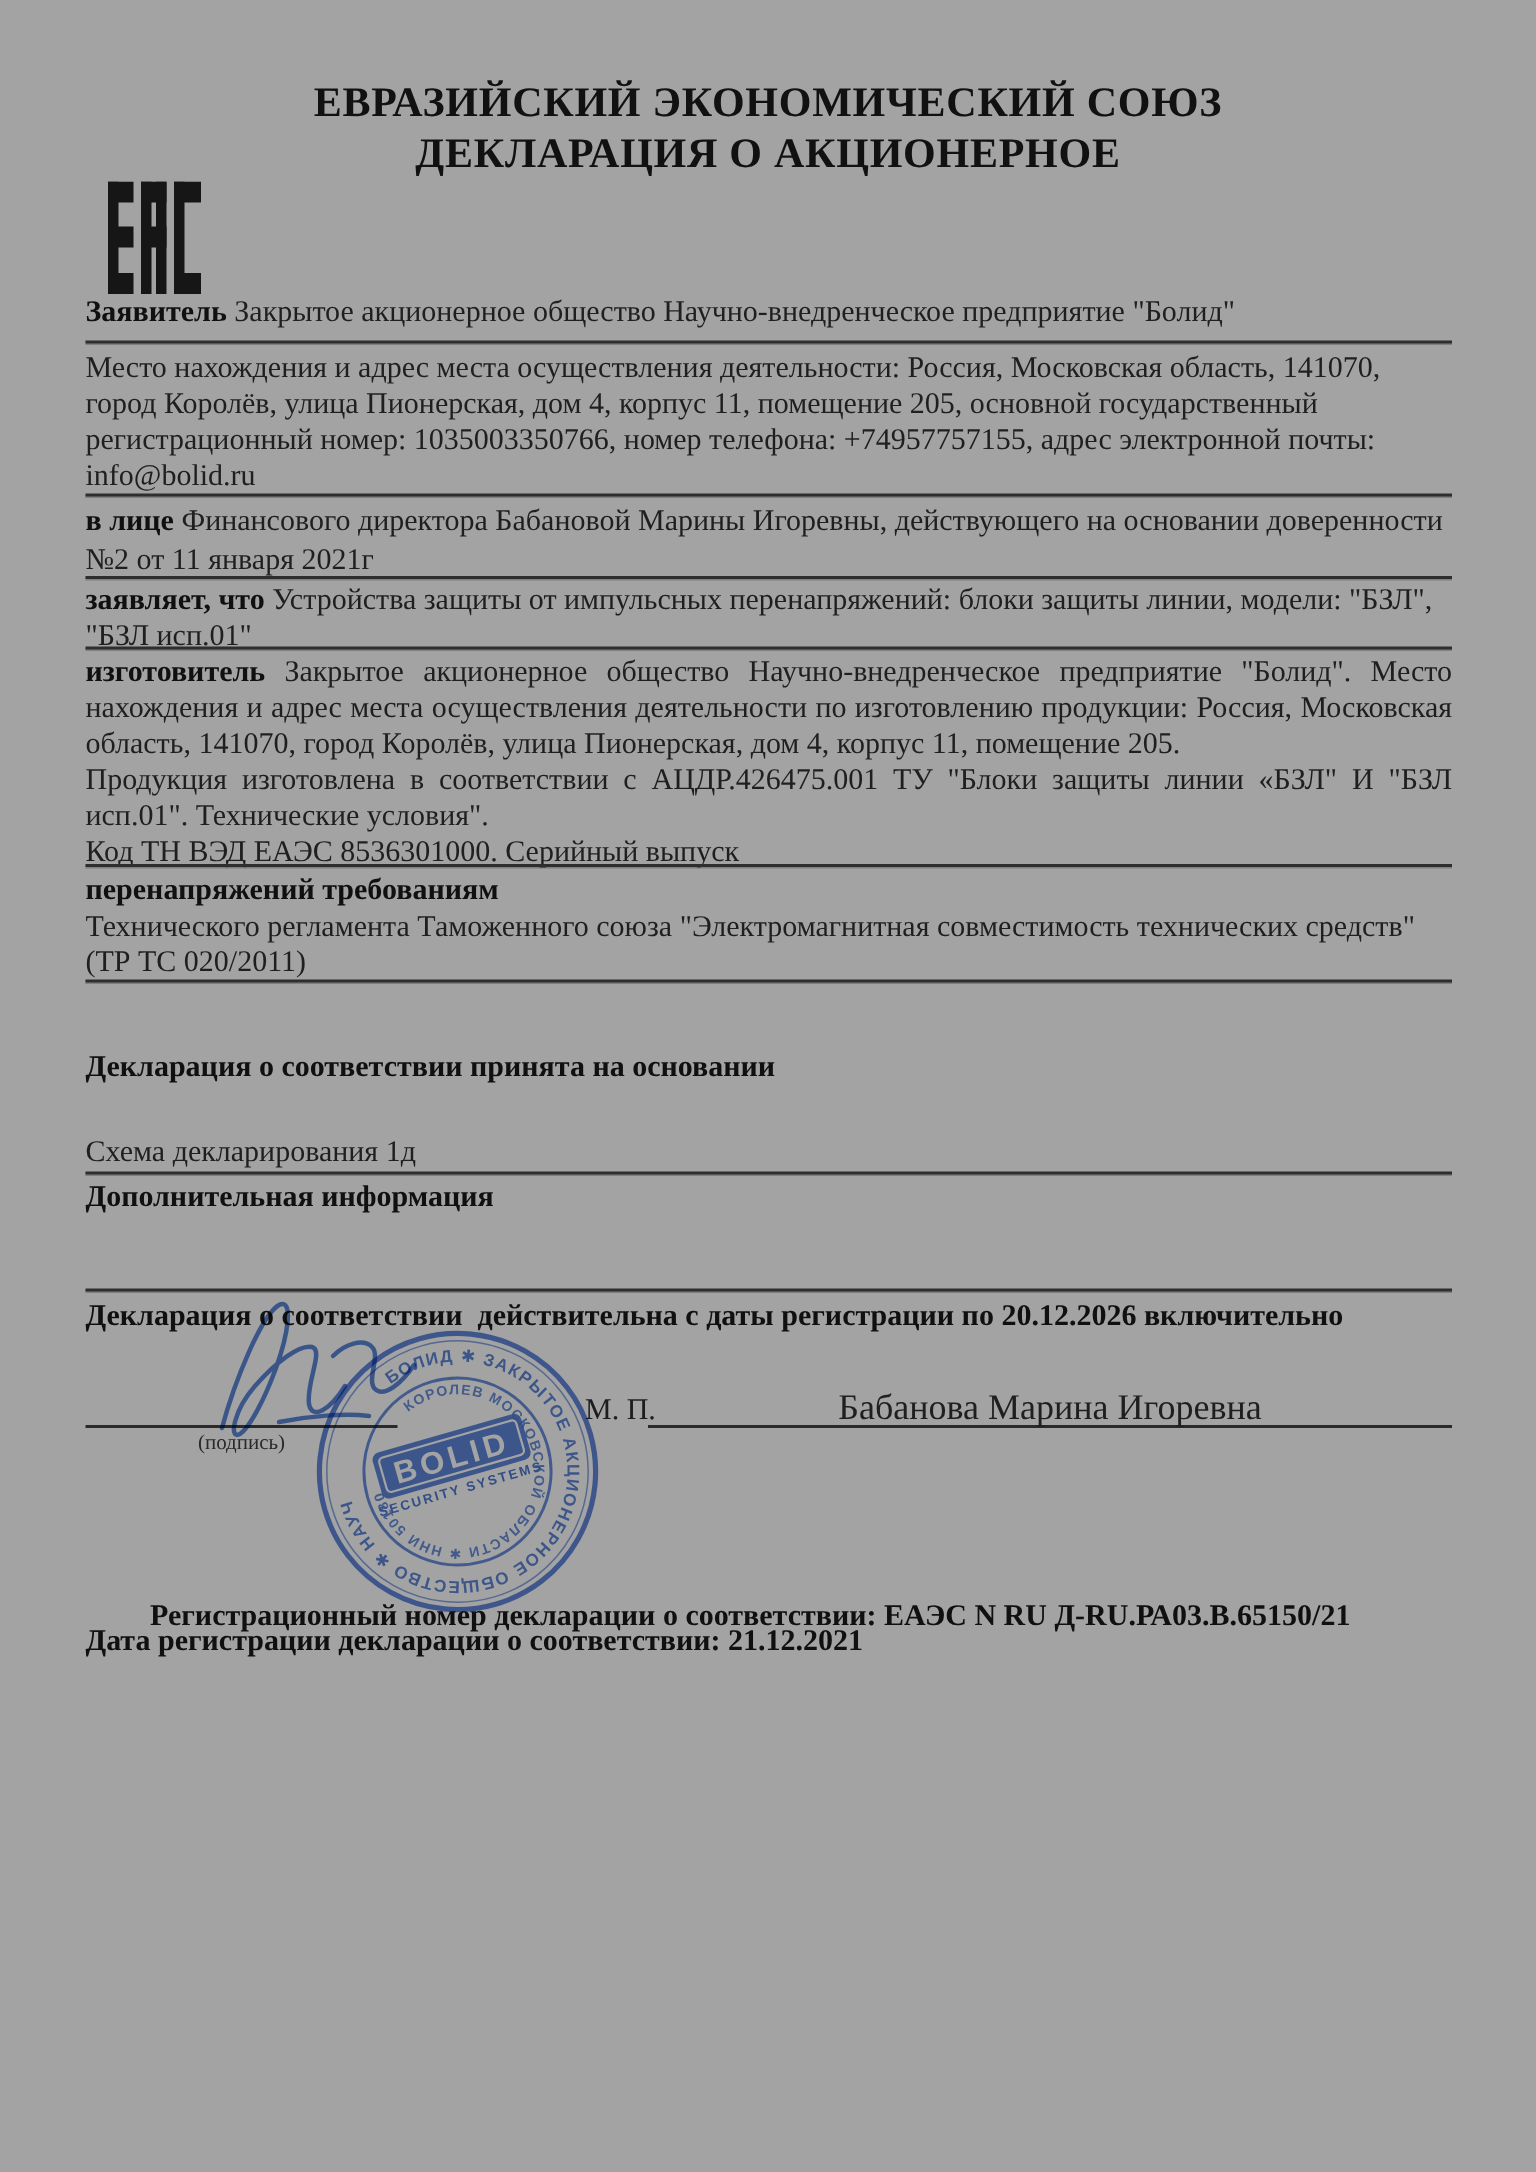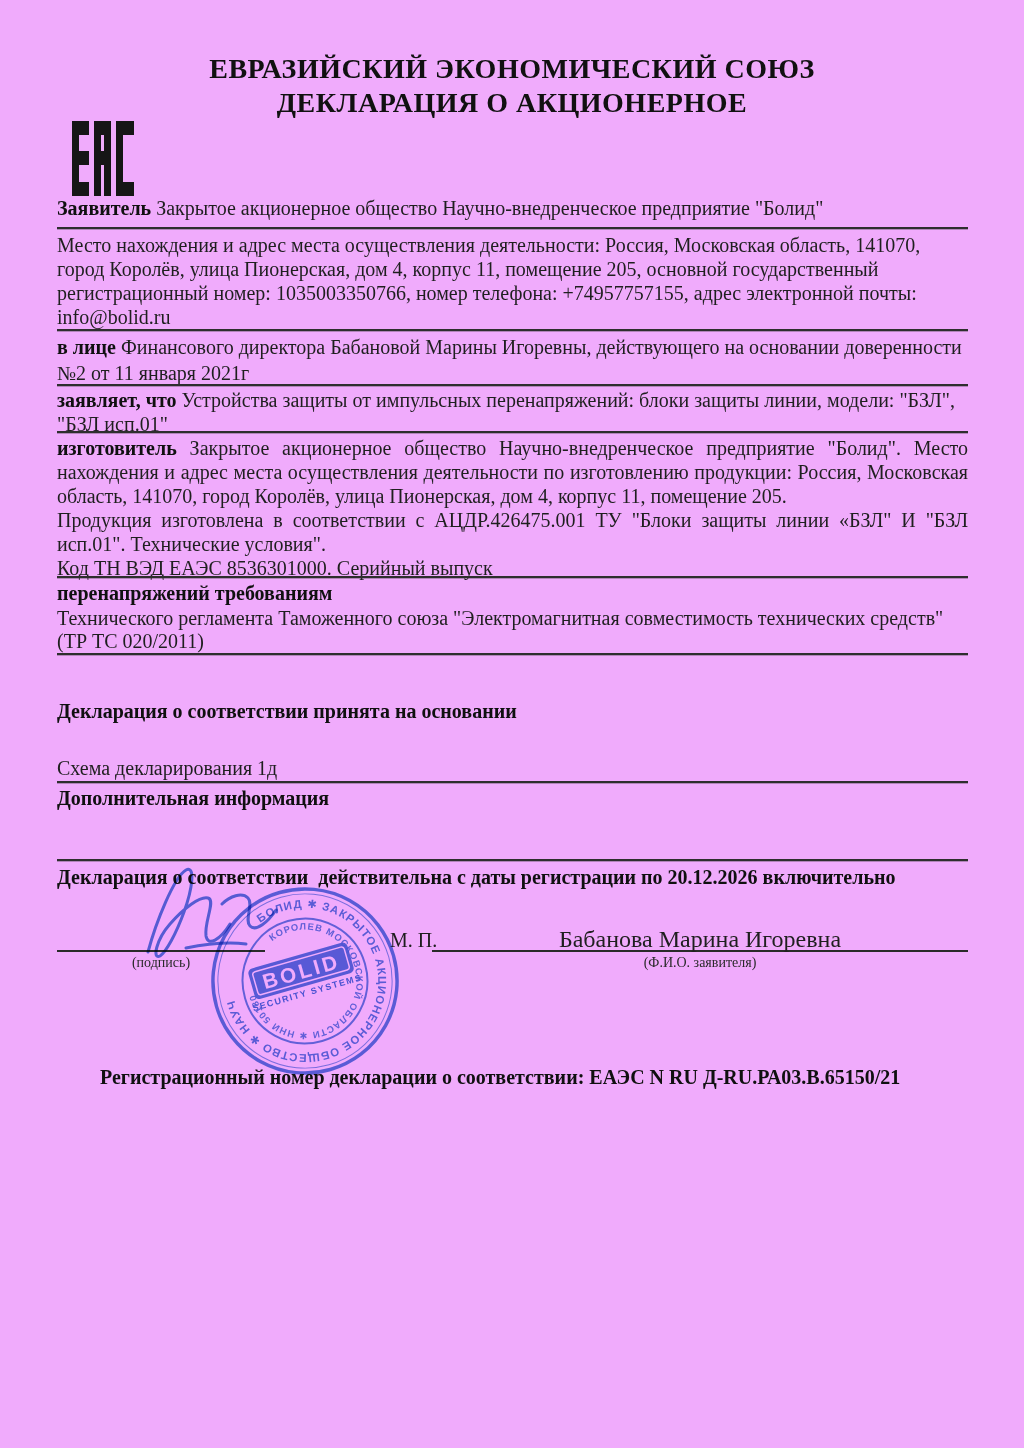--- a/index.html
+++ b/index.html
@@ -1,18 +1,18 @@
 <!DOCTYPE html>
 <html><head>
 <meta charset="utf-8">
 <style>
   html,body{margin:0;padding:0;background:#e9e9e9;}
   .page{
     position:relative;width:1024px;height:1448px;margin:0 auto;
-    background:#f0abfc;overflow:hidden;
+    background:#a3a3a3;overflow:hidden;
     font-family:"Liberation Serif","DejaVu Serif",serif;
     color:#1f1f1f;
   }
   .abs{position:absolute;}
   .doc-title{
     left:0;top:52px;width:1024px;text-align:center;
     font-weight:bold;font-size:28px;line-height:34px;letter-spacing:.5px;color:#111;
   }
   .body-text{font-size:20px;line-height:24px;margin:0;}
   .lh26{line-height:26px;}
@@ -111,21 +111,20 @@
   <div class="abs rule" style="top:859px;" data-name="section-divider"></div>
 
   <p class="abs body-text prewrap" style="left:57px;top:865px;width:911px;font-weight:bold;color:#101010;" data-name="validity-statement">Декларация о соответствии  действительна с даты регистрации по 20.12.2026 включительно</p>
 
   <div class="abs sig-line" style="left:57px;width:208px;" data-name="signature-line"></div>
   <div class="abs sig-line" style="left:432px;width:536px;" data-name="signer-name-line"></div>
 
   <div class="abs mp" style="left:350px;top:929px;" data-name="mp-seal-mark">М. П.</div>
   <div class="abs signer" style="left:432px;top:926px;width:536px;" data-name="signer-name">Бабанова Марина Игоревна</div>
   <div class="abs caption" style="left:57px;top:955px;width:208px;" data-name="signature-caption">(подпись)</div>
-  <div class="abs caption" style="left:432px;top:955px;width:536px;" data-name="signer-name-caption">(Ф.И.О. заявителя)</div>
 
   <div class="abs sign-wrap" data-name="handwritten-signature-icon">
     <svg width="180" height="120" viewBox="0 0 180 120" xmlns="http://www.w3.org/2000/svg">
       <g fill="none" stroke="#4a7ad2" stroke-width="3" stroke-linecap="round" opacity="0.9">
         <path d="M22,100 C30,70 48,25 60,18 C70,13 66,38 58,60 C50,82 40,100 34,104 C26,108 30,88 44,72 C58,56 74,44 82,46 C90,48 78,70 80,84 C82,95 94,88 104,72"></path>
         <path d="M96,52 C104,44 116,40 122,46 C128,52 118,68 124,74 C130,80 142,70 150,58"></path>
         <path d="M60,96 C80,92 104,90 120,92"></path>
       </g>
     </svg>
   </div>
@@ -148,14 +147,15 @@
         </text>
         <rect x="47" y="73" width="104" height="32" rx="5" fill="#3f6fd1" opacity="0.92" stroke="none"></rect>
         <rect x="51" y="77" width="96" height="24" rx="3" fill="none" stroke="#ffffff" stroke-width="1.5"></rect>
         <text x="99" y="97" text-anchor="middle" fill="#ffffff" stroke="none" font-family="Liberation Sans, DejaVu Sans, sans-serif" font-size="21" font-weight="bold" letter-spacing="3" data-name="stamp-center-logo">BOLID</text>
         <text x="99" y="115" text-anchor="middle" fill="#3f6fd1" stroke="none" font-family="Liberation Sans, DejaVu Sans, sans-serif" font-size="9" font-weight="bold" letter-spacing="1.5" data-name="stamp-center-subtitle">SECURITY SYSTEMS</text>
       </g>
     </svg>
   </div>
 
   <p class="abs footer-line" style="left:57px;top:1045px;width:911px;margin-left:43px;" data-name="registration-number-line">Регистрационный номер декларации о соответствии: ЕАЭС N RU Д-RU.РА03.В.65150/21</p>
+  <p class="abs footer-line" style="left:57px;top:1062px;width:911px;" data-name="registration-date-line">Дата регистрации декларации о соответствии: 21.12.2021</p>
 
 </div>
 
 </body></html>

